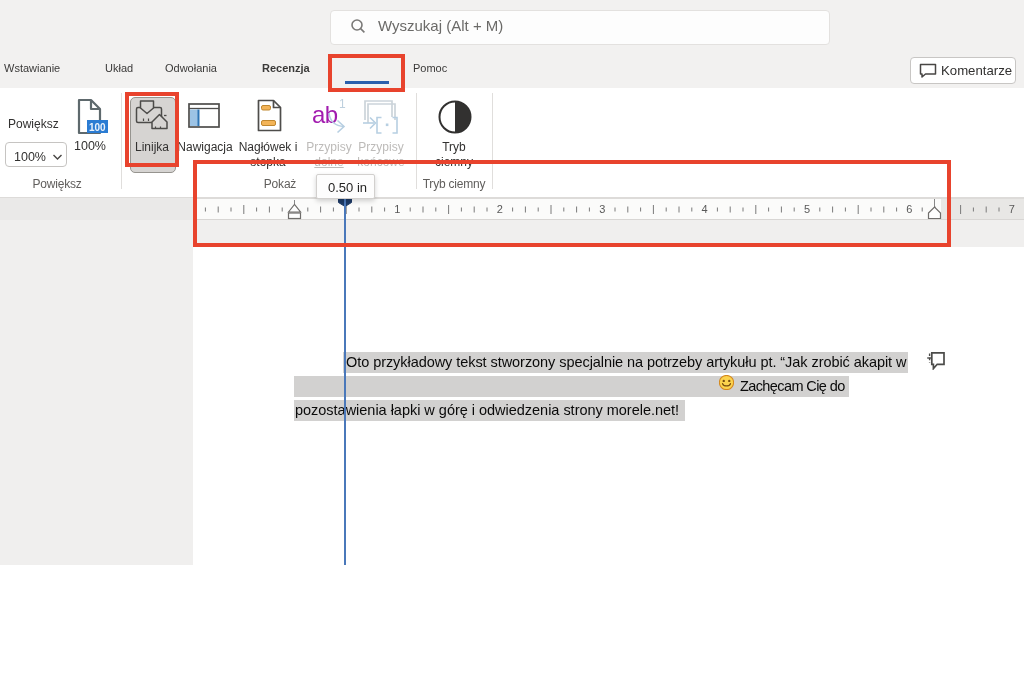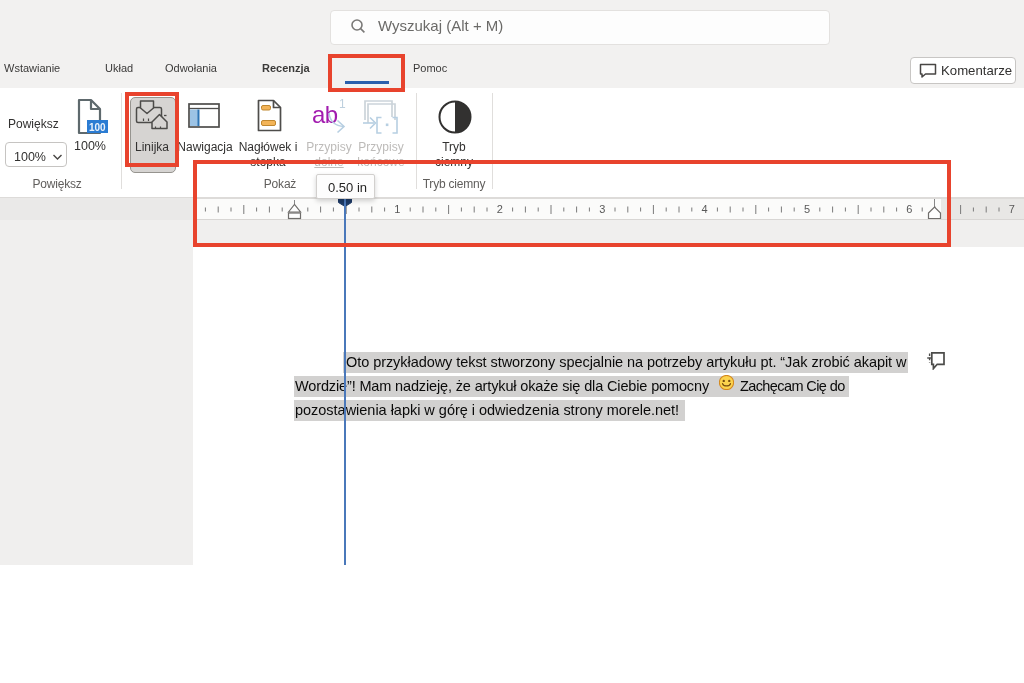--- a/index.html
+++ b/index.html
@@ -191,21 +191,20 @@
     <line x1="934.5" y1="199" x2="934.5" y2="207" stroke="#888" stroke-width="1"></line>
     <path d="M928.5 213 L934.5 207 L940.5 213 L940.5 218.5 L928.5 218.5 Z" fill="#fdfdfd" stroke="#6f6d6b" stroke-width="1.2"></path>
 
     <path d="M338.5 198.5 L351.5 198.5 L351.5 202.5 L345 206.5 L338.5 202.5 Z" fill="#1d3a66" stroke="#1d3a66"></path>
   </svg>
 
   <div class="abs" style="left:343px;top:351.5px;width:565px;height:21.5px;background:#d2d1d0;"></div>
   <div class="abs" style="left:294px;top:375.5px;width:554.5px;height:21.5px;background:#d2d1d0;"></div>
   <div class="abs" style="left:294px;top:399.5px;width:390.5px;height:21.5px;background:#d2d1d0;"></div>
   <div class="abs" id="l1" style="left:346px;top:354px;font-size:14.5px;letter-spacing:-0.06px;color:#0a0a0a;white-space:nowrap;">Oto przykładowy tekst stworzony specjalnie na potrzeby artykułu pt. “Jak zrobić akapit w</div>
-  <div class="abs" id="l2a" style="left:295px;top:378px;font-size:14.5px;letter-spacing:-0.14px;color:#0a0a0a;white-space:nowrap;">Wordzie”! Mam nadzieję, że artykuł okaże się dla Ciebie pomocny</div>
   <svg class="abs" style="left:719px;top:375px;" width="15" height="15" viewBox="0 0 19 19">
       <circle cx="9.5" cy="9.5" r="9" fill="#fcd34d" stroke="#d4881e" stroke-width="1.3"></circle>
       <circle cx="6" cy="7.5" r="1.5" fill="#7a4f10"></circle>
       <circle cx="13" cy="7.5" r="1.5" fill="#7a4f10"></circle>
       <path d="M4.5 11 c1.5 3.8 8.5 3.8 10 0" fill="none" stroke="#7a4f10" stroke-width="1.6" stroke-linecap="round"></path>
     </svg>
   <div class="abs" id="l2b" style="left:740px;top:378px;font-size:14.5px;letter-spacing:-0.6px;color:#0a0a0a;white-space:nowrap;">Zachęcam Cię do</div>
   <div class="abs" id="l3" style="left:295px;top:402px;font-size:14.5px;letter-spacing:-0.02px;color:#0a0a0a;white-space:nowrap;">pozostawienia łapki w górę i odwiedzenia strony morele.net!</div>
 
   <svg class="abs" style="left:926px;top:351px;" width="20" height="19" viewBox="0 0 20 19">

